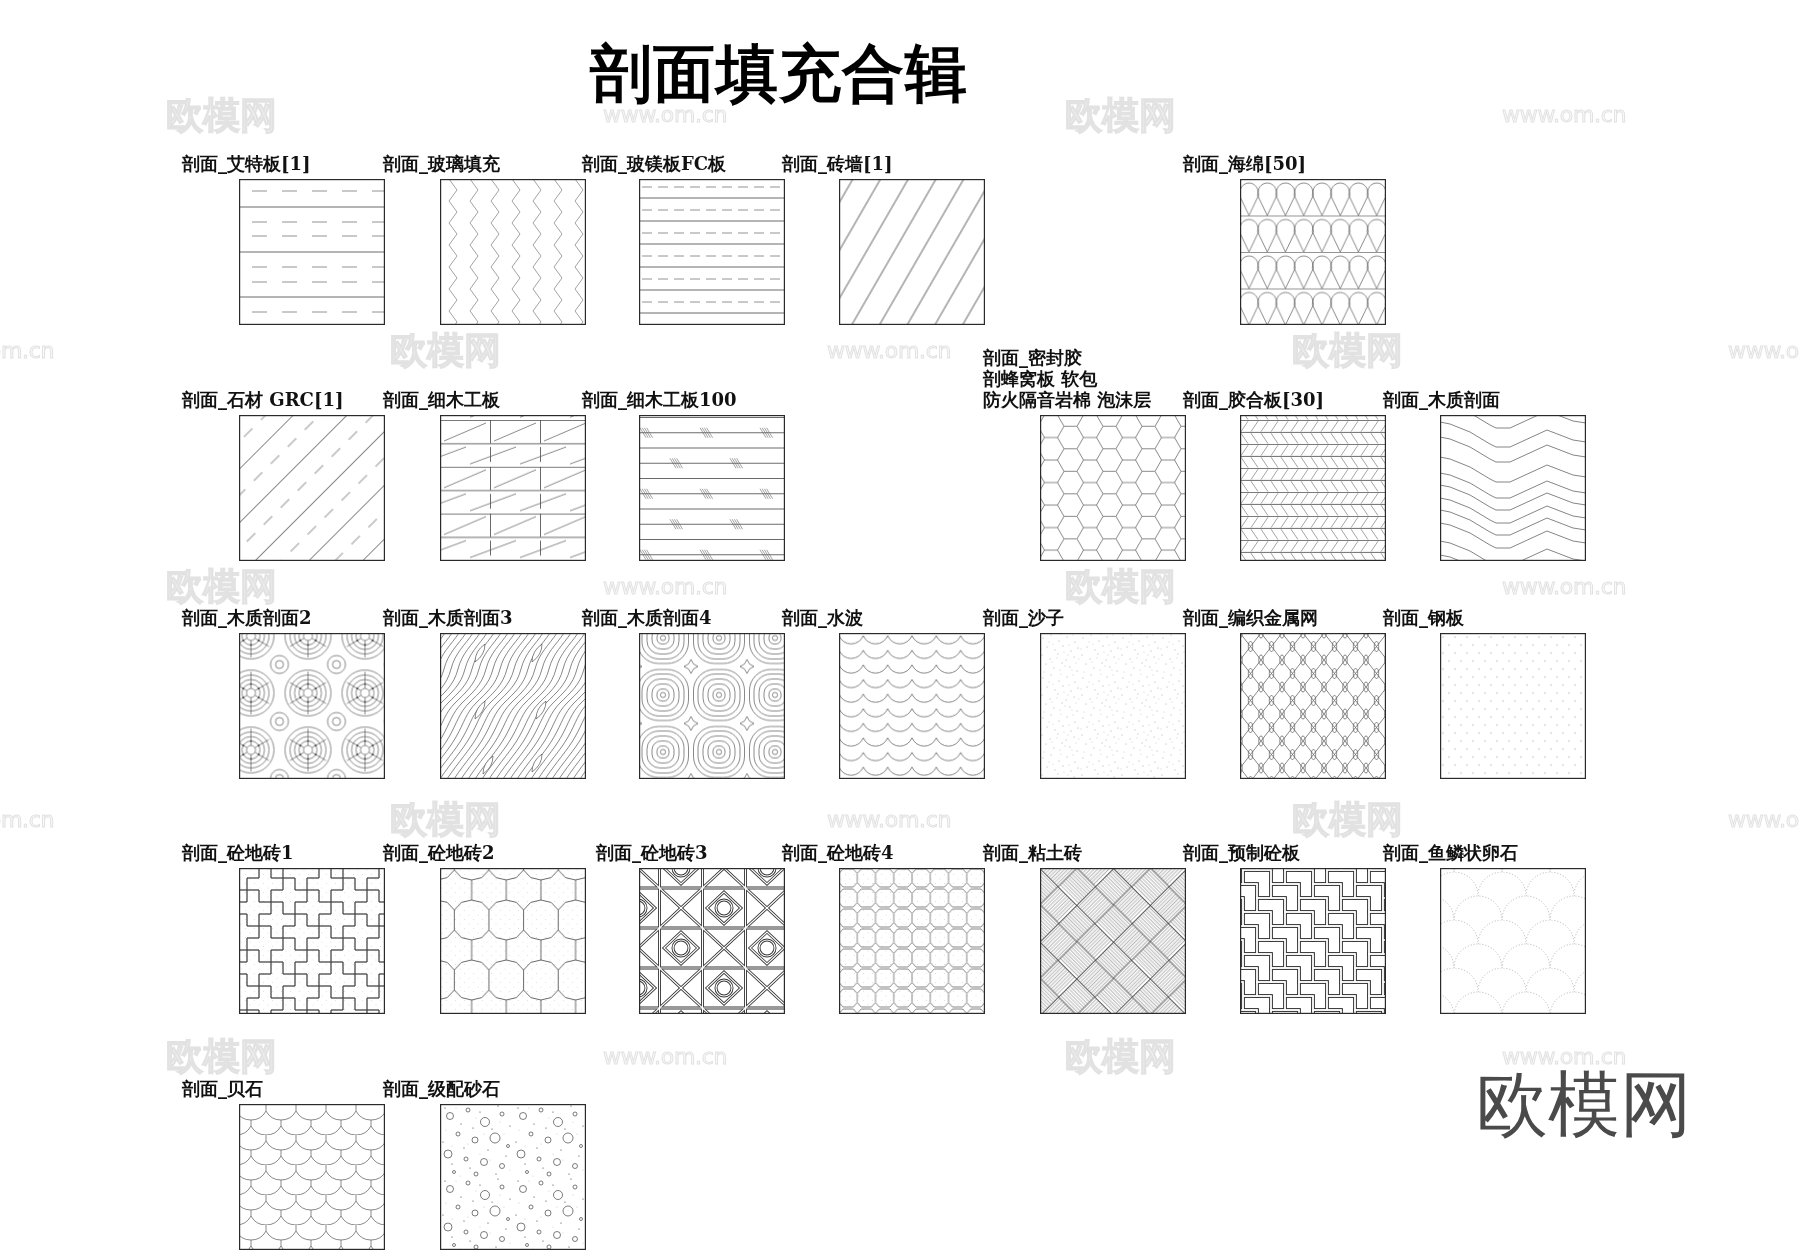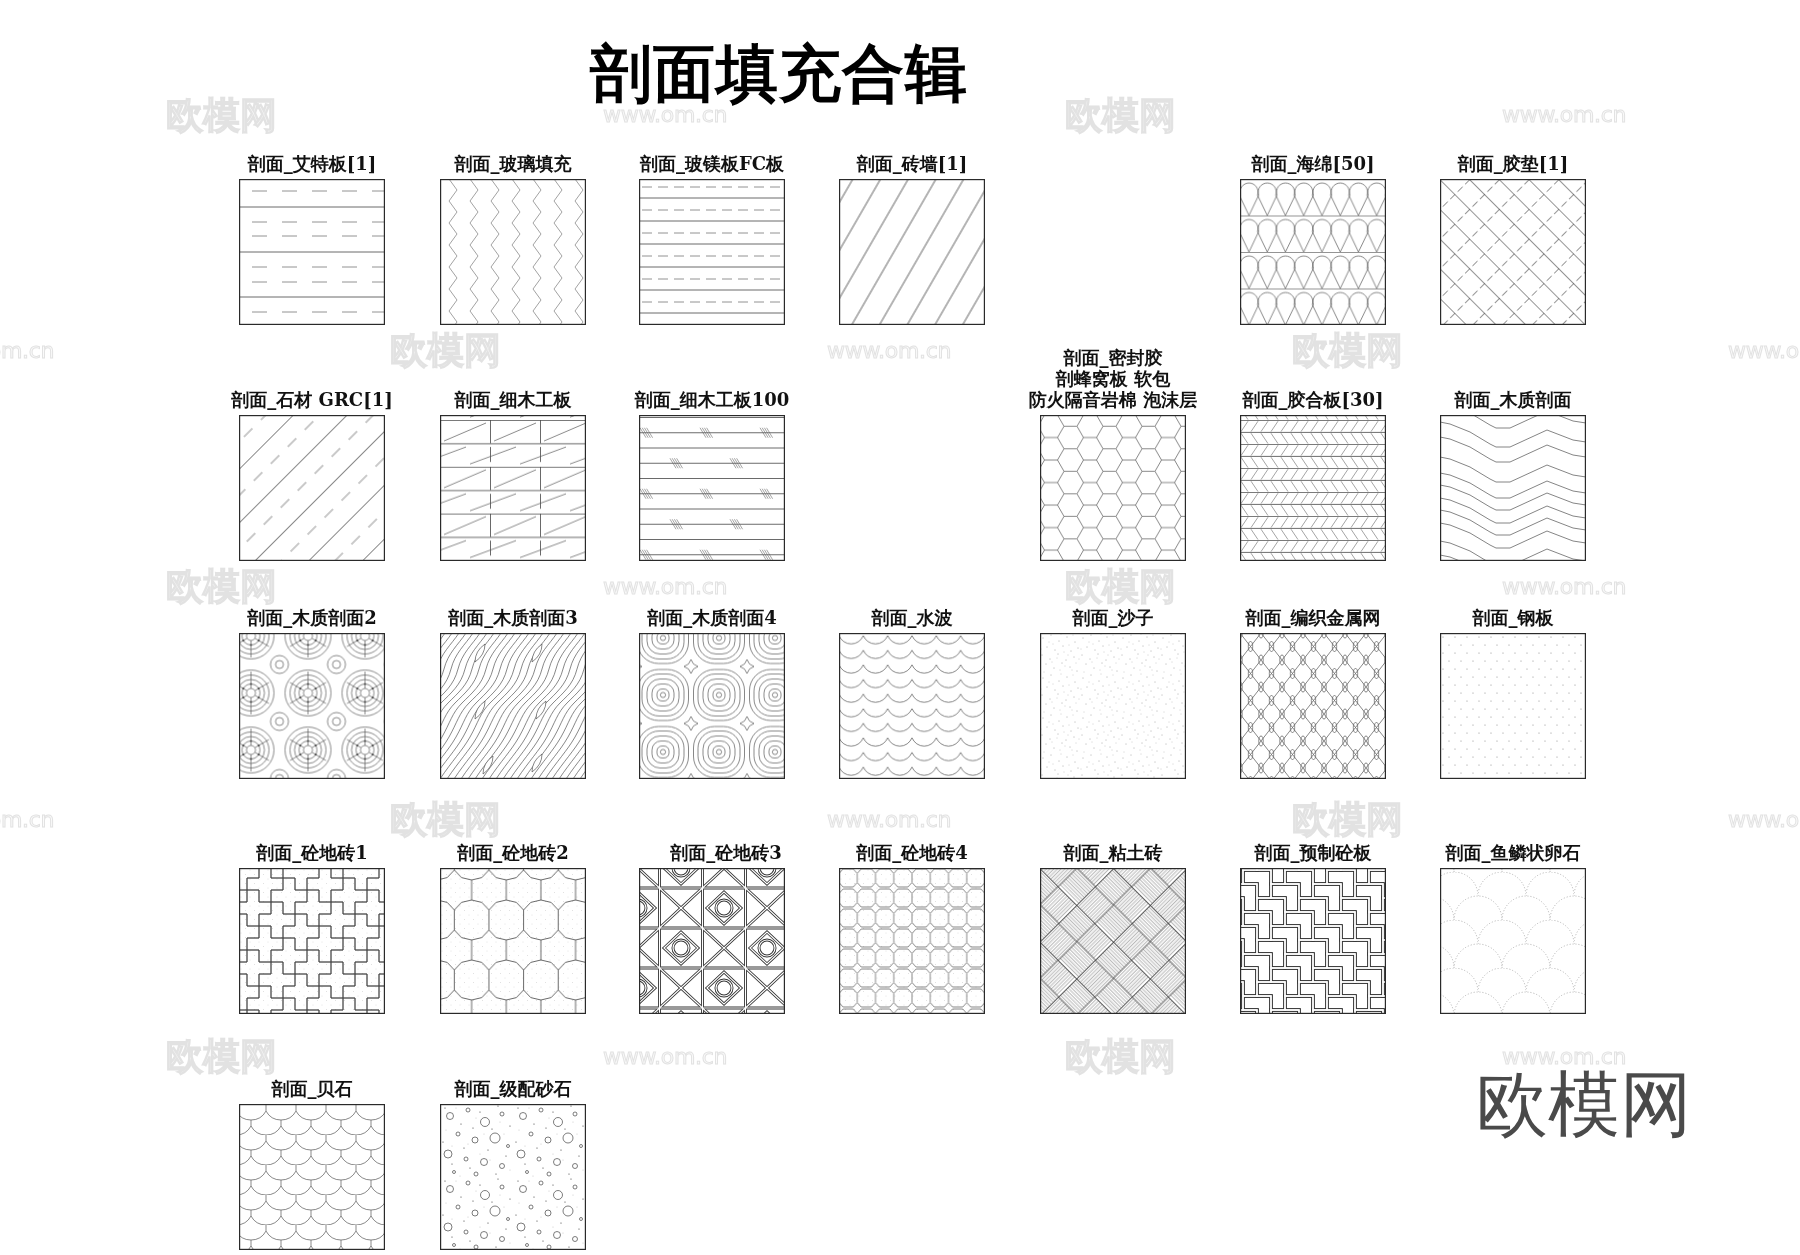--- a/index.html
+++ b/index.html
@@ -1,19 +1,19 @@
 <!DOCTYPE html>
 <html><head>
 <meta charset="utf-8">
 <style>
   html, body { margin:0; padding:0; background:#ffffff; }
   #canvas { position:relative; width:1800px; height:1255px; overflow:hidden; background:#ffffff; font-family:"DejaVu Serif", serif; }
   .title { position:absolute; left:590px; top:10px; font-family:"DejaVu Sans", sans-serif; font-size:62px; font-weight:bold; line-height:72px; color:#000; letter-spacing:1px; white-space:nowrap;margin-top:28px; }
   .tile { position:absolute; width:146px; height:146px; }
-  .tile .label { position:absolute; bottom:151px; left:-57px; width:260px; text-align:center; font-family:"DejaVu Serif", serif; font-size:18px; font-weight:bold; line-height:21px; color:#111; white-space:nowrap; }
+  .tile .label { position:absolute; bottom:151px; left:-57px; width:260px; font-family:"DejaVu Serif", serif; font-size:18px; font-weight:bold; line-height:21px; color:#111; white-space:nowrap; }
   .tile .label.shift { left:-43px;margin-top:28px; }
   .label-line { display:block; }
   .swatch { position:absolute; left:0; top:0; width:146px; height:146px; display:block; overflow:hidden; }
   .frame { fill:none; stroke:#2a2a2a; stroke-width:1.2; }
   .wm-brand { position:absolute; font-family:"DejaVu Sans", sans-serif; font-size:37px; font-weight:bold; line-height:40px; color:#fbfbfb; -webkit-text-stroke:1.2px #e2e2e2; white-space:nowrap; }
   .wm-url { position:absolute; font-family:"DejaVu Sans", sans-serif; font-size:22px; font-weight:normal; line-height:26px; color:#fbfbfb; -webkit-text-stroke:1px #e2e2e2; white-space:nowrap; letter-spacing:-0.3px; }
   .logo { position:absolute; left:1476px; top:1062px; font-family:"DejaVu Sans", sans-serif; font-size:72px; line-height:84px; color:#4a4a4a; white-space:nowrap; }
   .defs-holder { position:absolute; width:0; height:0; overflow:hidden; }
 </style>
 </head>
@@ -363,27 +363,20 @@
 
 
   <div class="tile" style="left:1240px;top:179px">
     <div class="label">剖面_海绵[50]</div>
     <svg class="swatch" viewBox="0 0 146 146">
       <rect width="146" height="146" fill="url(#p-sponge)"></rect>
       <rect class="frame" x="0.6" y="0.6" width="144.8" height="144.8"></rect>
     </svg>
   </div>
 
-  <div class="tile" style="left:1440px;top:179px">
-    <div class="label">剖面_胶垫[1]</div>
-    <svg class="swatch" viewBox="0 0 146 146">
-      <rect width="146" height="146" fill="url(#p-pad)"></rect>
-      <rect class="frame" x="0.6" y="0.6" width="144.8" height="144.8"></rect>
-    </svg>
-  </div>
 
   <div class="tile" style="left:239px;top:415px">
     <div class="label">剖面_石材 GRC[1]</div>
     <svg class="swatch" viewBox="0 0 146 146">
       <rect width="146" height="146" fill="url(#p-grc)"></rect>
       <rect class="frame" x="0.6" y="0.6" width="144.8" height="144.8"></rect>
     </svg>
   </div>
 
   <div class="tile" style="left:440px;top:415px">

